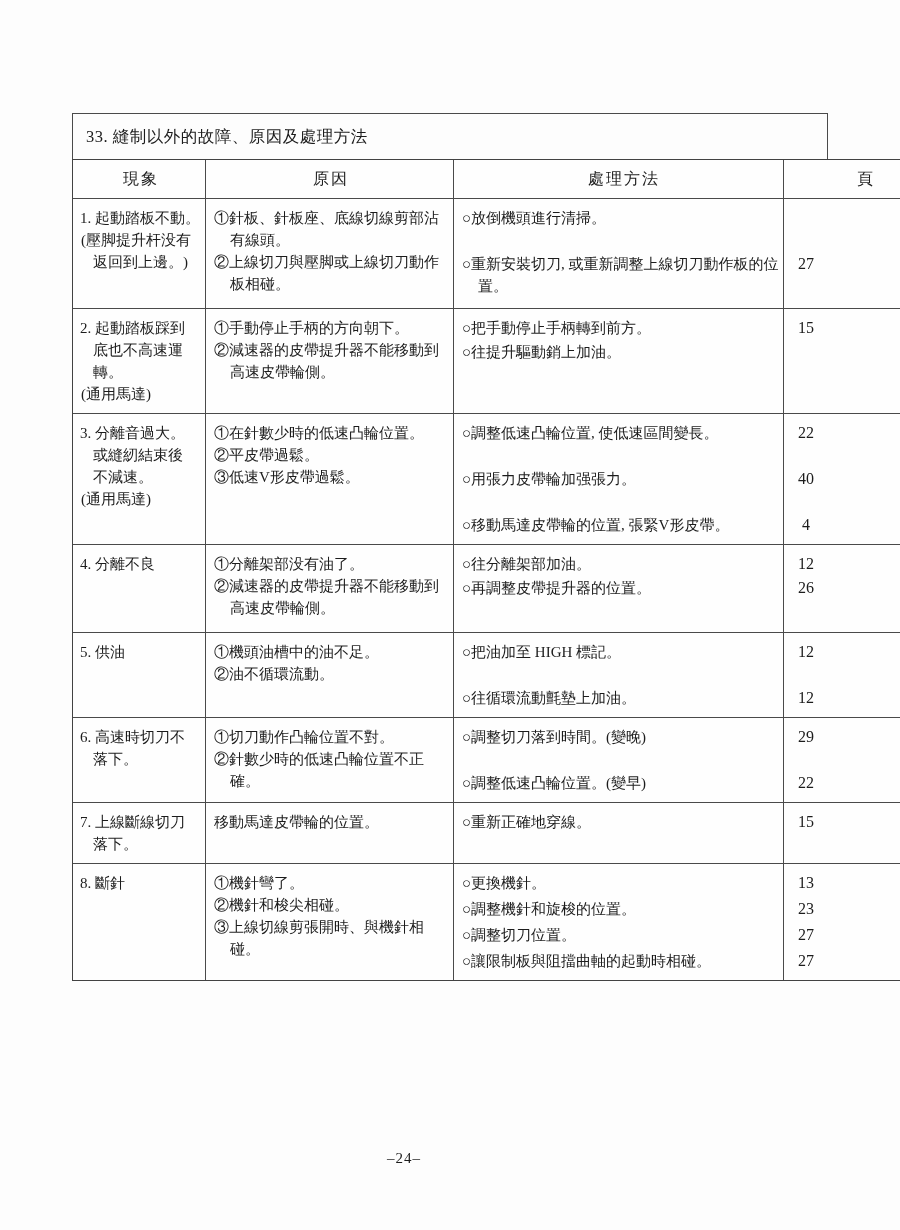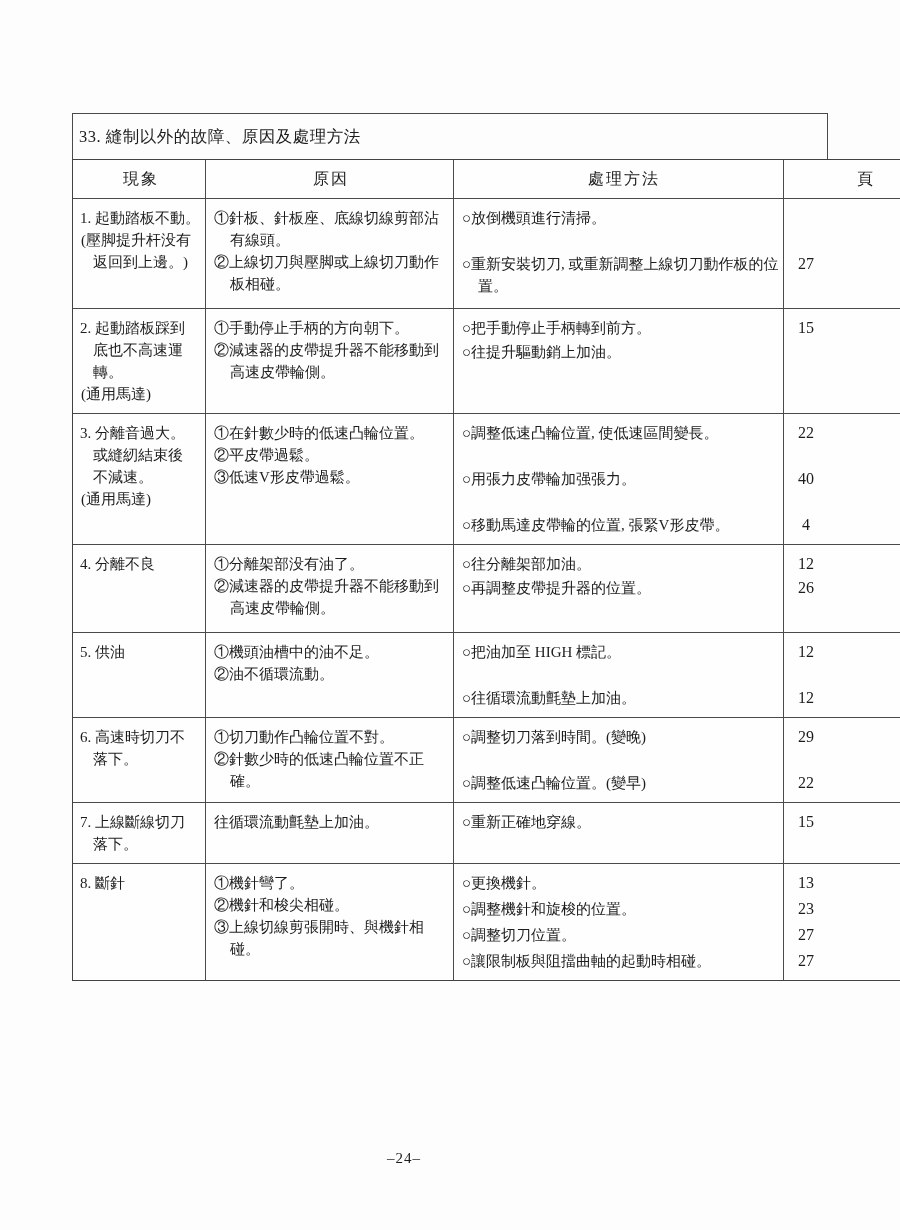--- a/index.html
+++ b/index.html
@@ -2,21 +2,21 @@
 <html><head>
 <meta charset="utf-8">
 <style>
   * { margin:0; padding:0; box-sizing:border-box; }
   html,body { width:900px; height:1230px; background:#fdfdfd; color:#1c1c1c;
     font-family:"Liberation Serif","DejaVu Serif",serif; }
   .paper { position:relative; width:900px; height:1230px; }
   .title-box {
     position:absolute; left:72px; top:113px; width:756px; height:48px;
     border:1.5px solid #4a4a4a; display:flex; align-items:center;
-    padding-left:6px; font-size:16.5px; letter-spacing:0.5px;
+    padding-left:13px; font-size:16.5px; letter-spacing:0.5px;
   }
   .table {
     position:absolute; left:72px; top:159px; width:864px;
     border:1.5px solid #424242; background:#fefefe;
   }
   .vline { position:absolute; top:0; bottom:0; width:1px; background:#4a4a4a; z-index:2; }
   .vl1 { left:132px; } .vl2 { left:380px; } .vl3 { left:710px; }
   .row { display:flex; align-items:stretch; border-top:1px solid #4a4a4a; }
   .row.header { border-top:none; height:38px; }
   .hc { display:flex; align-items:center; justify-content:center;
@@ -167,21 +167,21 @@
             <div class="remedy-item">○調整低速凸輪位置。(變早)</div>
             <div class="page-num">22</div>
           </div>
         </div>
         <div class="row r7">
           <div class="cell cell-phen">
             <div class="phen-line">7. 上線斷線切刀</div>
             <div class="phen-line cont">落下。</div>
           </div>
           <div class="cell cell-cause">
-            <div class="hang">往循環流動氈墊上加油。</div>
+            <div class="hang">移動馬達皮帶輪的位置。</div>
           </div>
           <div class="cell-rp">
             <div class="remedy-item">○重新正確地穿線。</div>
             <div class="page-num">15</div>
           </div>
         </div>
         <div class="row r8">
           <div class="cell cell-phen">
             <div class="phen-line">8. 斷針</div>
           </div>

